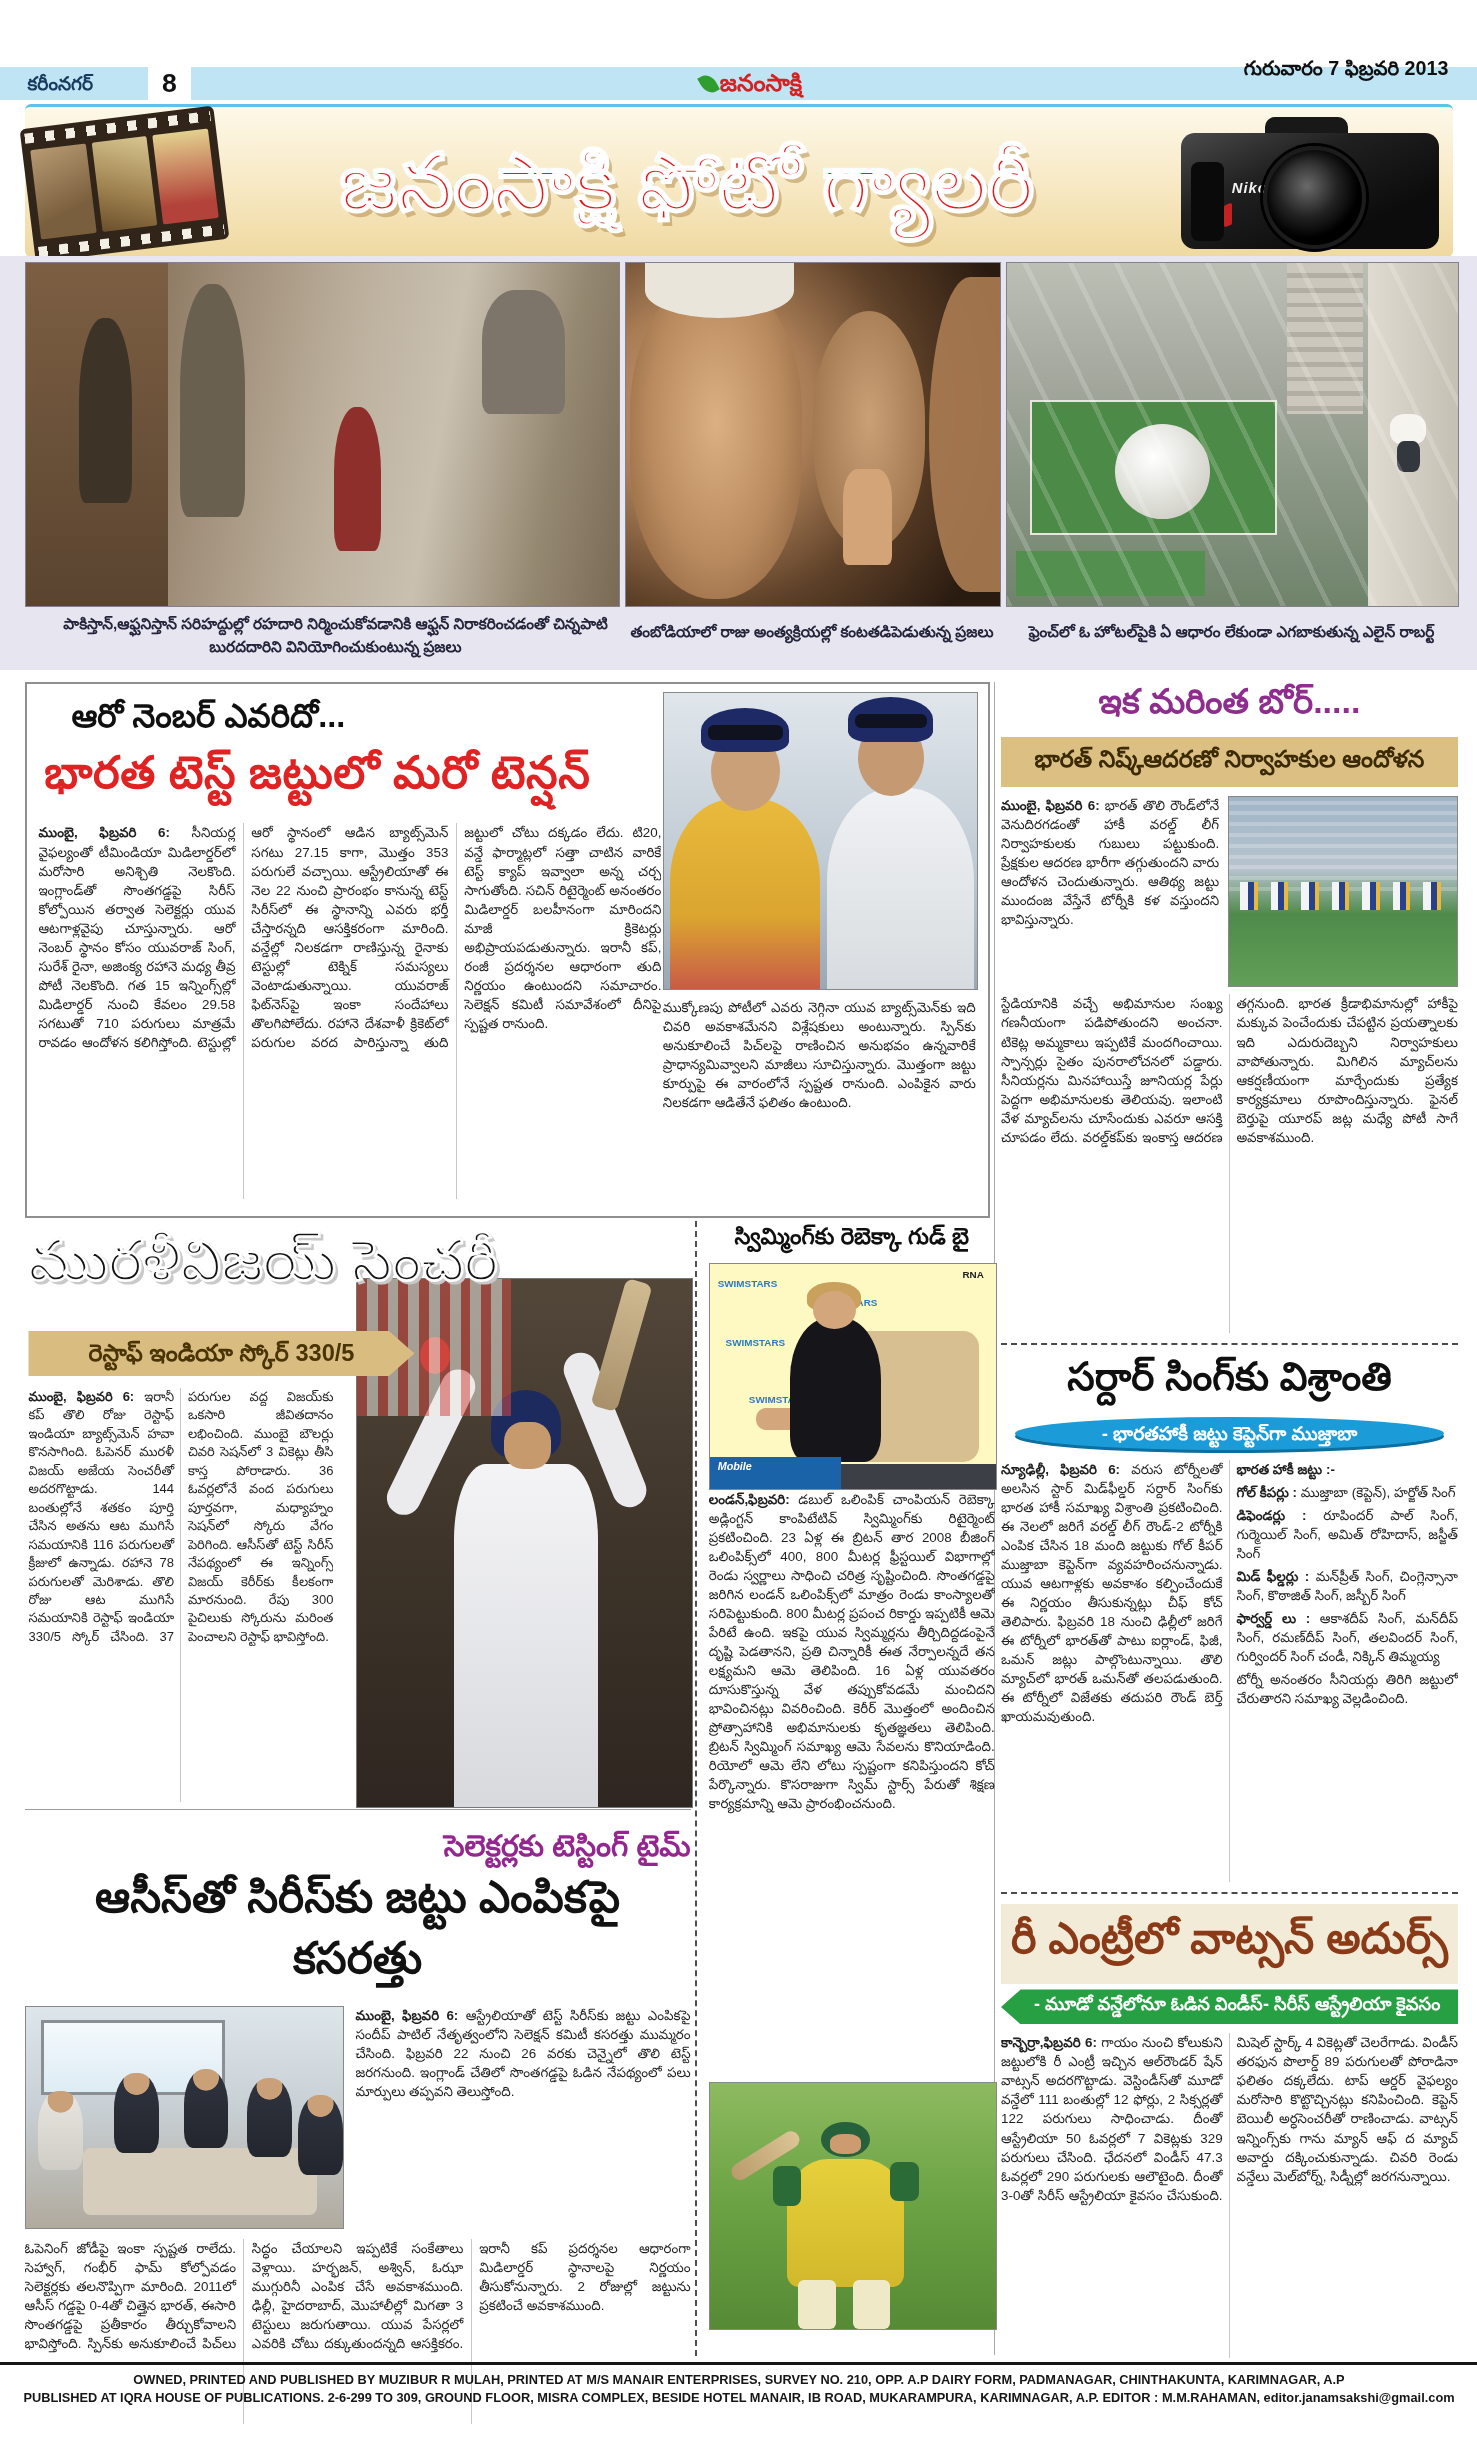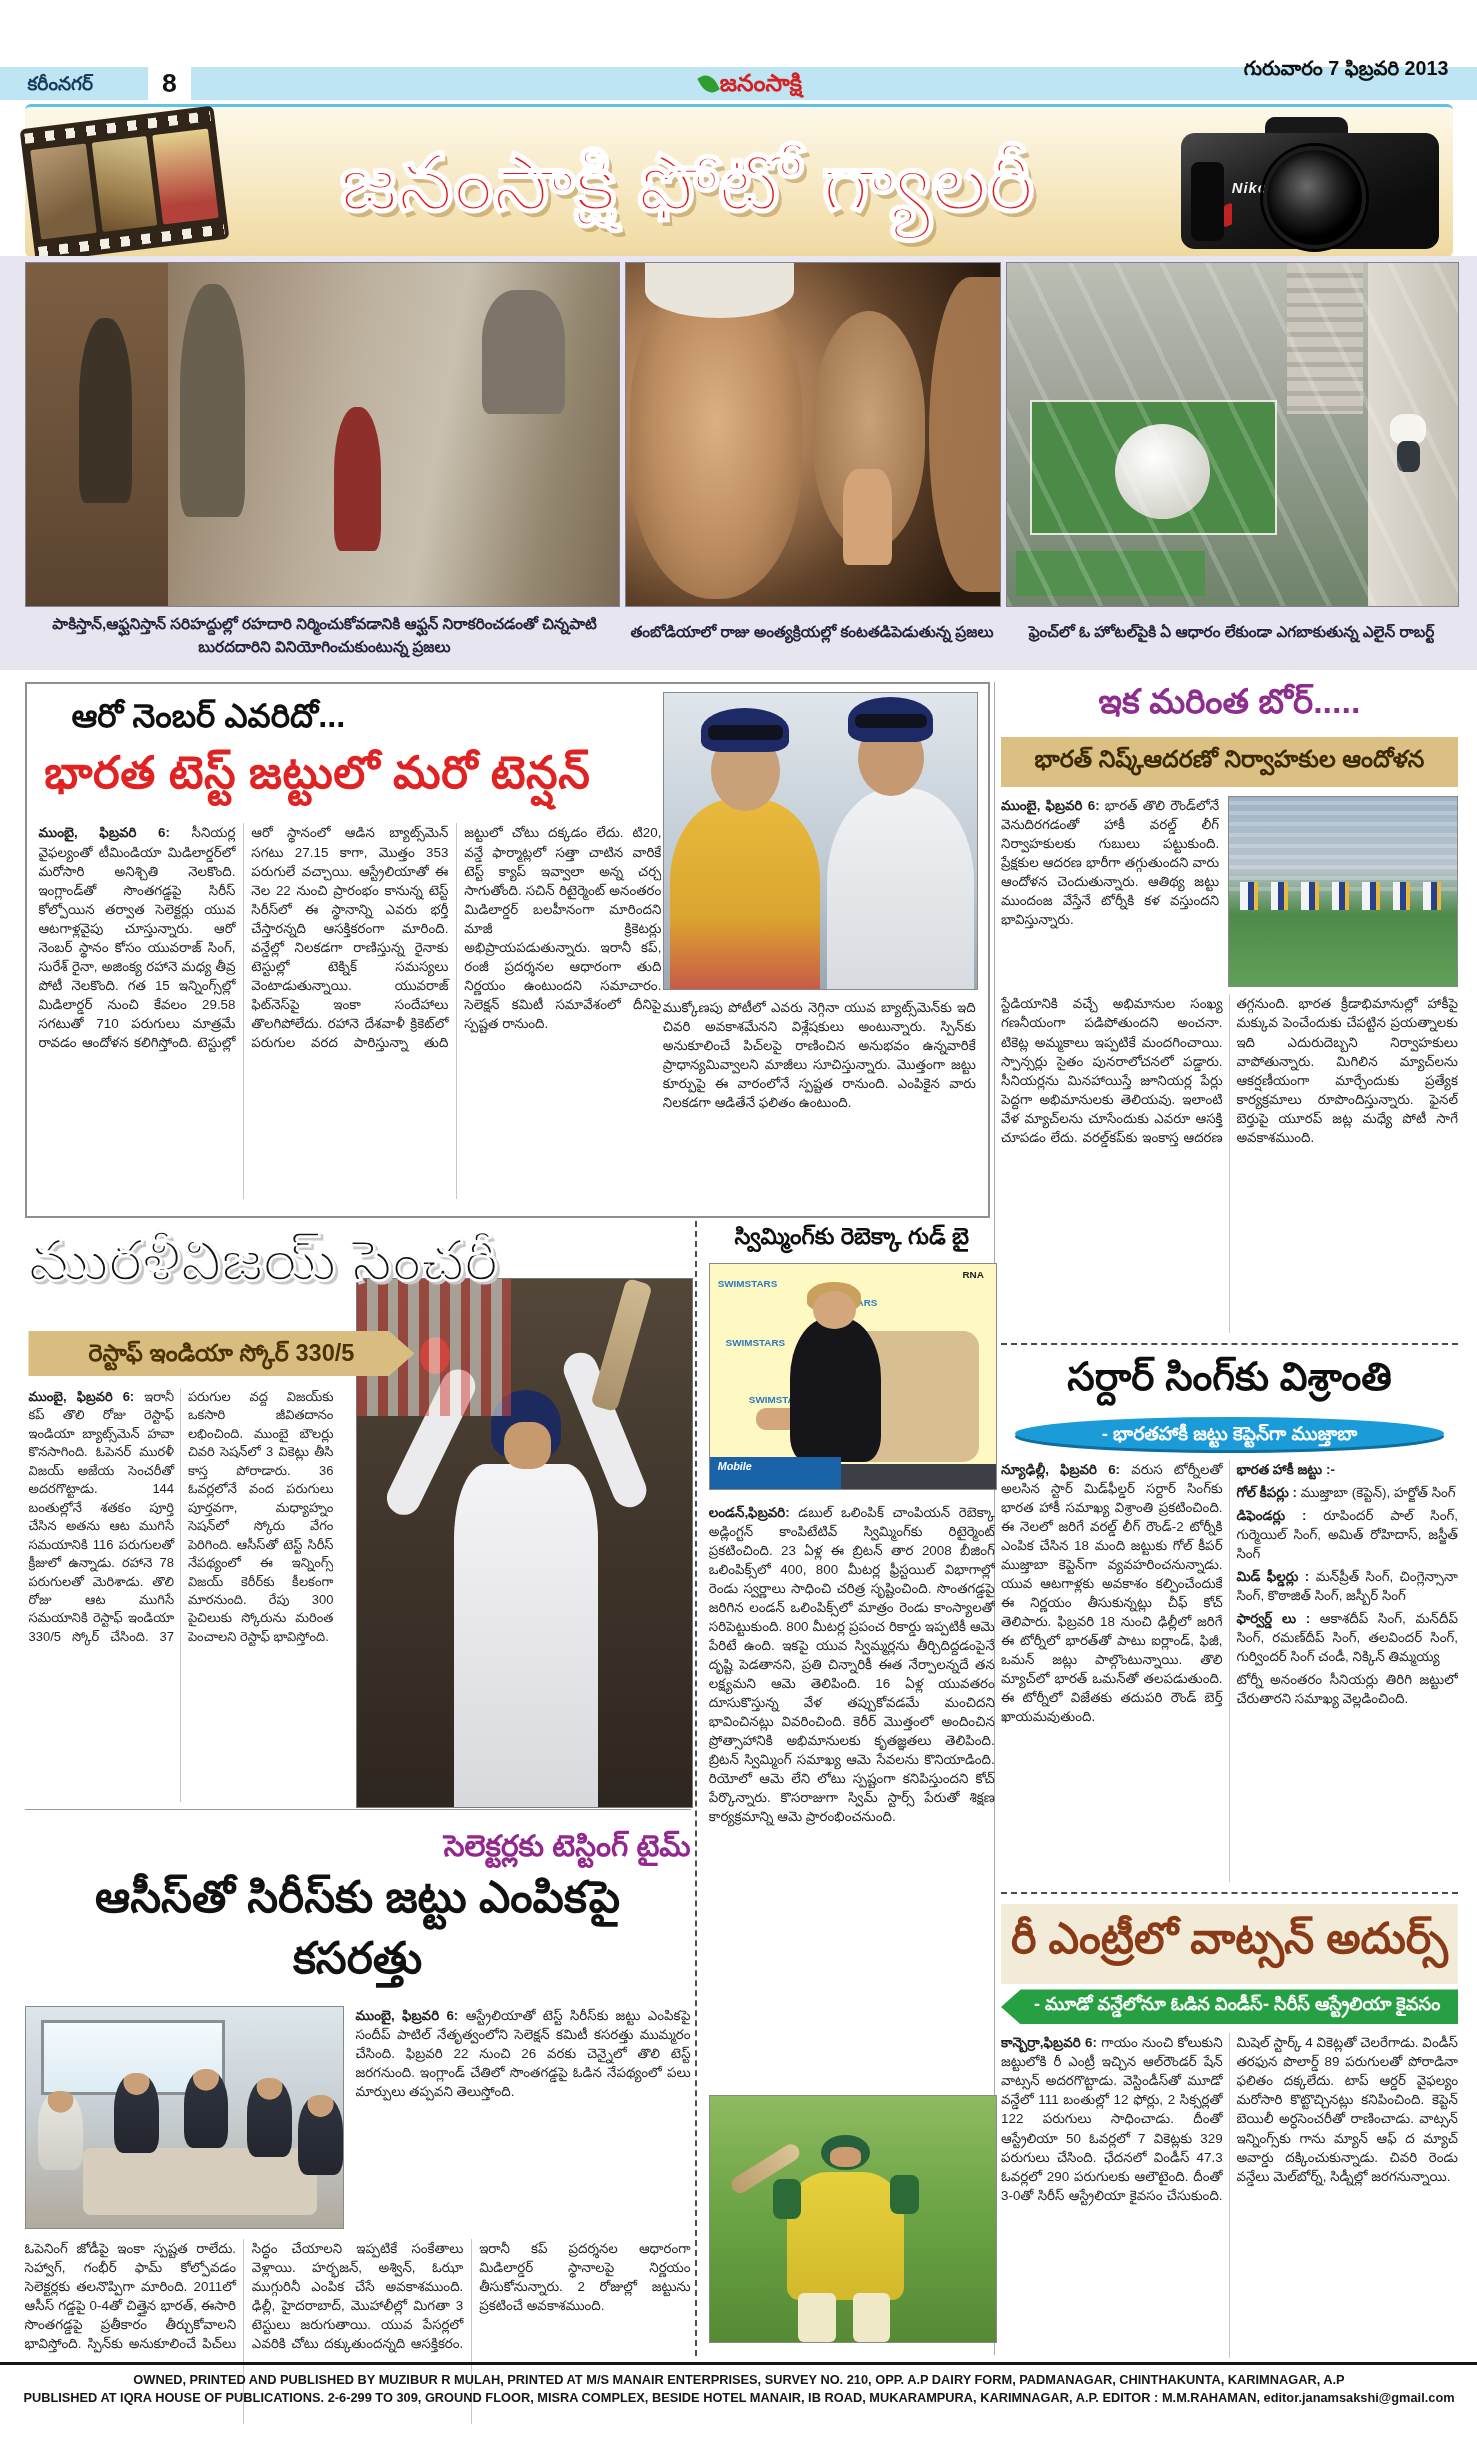--- a/index.html
+++ b/index.html
@@ -74,21 +74,21 @@
   .p3-field{position:absolute;left:5%;top:40%;width:54%;height:38%;background:#4c8a47;border:2px solid #e6e6dc;}
   .p3-dome{position:absolute;left:24%;top:47%;width:95px;height:95px;border-radius:50%;
     background:radial-gradient(circle at 40% 35%,#ffffff,#cfcfc6 80%);}
   .p3-field2{position:absolute;left:2%;top:84%;width:42%;height:13%;background:#539050;}
   .p3-bldg{position:absolute;left:62%;top:0;width:17%;height:44%;
     background:repeating-linear-gradient(180deg,#cbc7bc 0 9.9px,#b2aea3 9.9px 14.8px);}
   .p3-tower{position:absolute;left:80%;top:0;width:20%;height:100%;background:linear-gradient(90deg,#e0dbd1,#c5c0b4);}
   .p3-climber-body{position:absolute;left:85%;top:44%;width:8%;height:9%;background:#f6f4ee;border-radius:40%;}
   .p3-climber-legs{position:absolute;left:86.5%;top:52%;width:5%;height:9%;background:#33383f;border-radius:30%;}
   .caption{position:absolute;font-size:15.3px;font-weight:bold;color:#24243a;text-align:center;line-height:1.5;}
-  #cap1{left:28px;top:613px;width:593px;}
+  #cap1{left:39px;top:613px;width:593px;}
   #cap2{left:625px;top:621px;width:374px;}
   #cap3{left:1006px;top:621px;width:451px;}
 
   
   .btxt{font-size:13.4px;line-height:1.42;text-align:justify;color:#1f1f1f;}
   .dl{font-weight:bold;}
   .cols2{column-count:2;column-gap:13.8px;column-rule:1px solid #c7c7c7;}
   .cols3{column-count:3;column-gap:15.8px;column-rule:1px solid #c7c7c7;}
   .dashed{border-top:2px dashed #4a4a4a;margin:9.9px 0;}
 
@@ -169,21 +169,21 @@
   .rebecca-photo::after{content:"";position:absolute;left:0;bottom:0;width:100%;height:11%;background:#3c3f45;}
   .sw{position:absolute;font-size:9.9px;color:#2e79c0;font-weight:bold;}
   .rna{position:absolute;right:12px;top:4.9px;font-size:9.9px;color:#222;font-weight:bold;}
   .rb-chair{position:absolute;left:36%;top:30%;width:58%;height:58%;background:#d8bf92;border-radius:15.8px;}
   .rb-fig{position:absolute;left:28%;top:24%;width:32%;height:64%;background:#15151a;border-radius:42% 42% 18% 18%;}
   .rb-head{position:absolute;left:36%;top:12%;width:15%;height:17%;background:#d4a67c;border-radius:50%;}
   .rb-hair{position:absolute;left:34%;top:8%;width:19%;height:13%;background:#c9a15c;border-radius:50% 50% 30% 30%;}
   .rb-legs{position:absolute;left:16%;top:64%;width:18%;height:10%;background:#d4a67c;border-radius:9.9px;}
   .rb-strip{position:absolute;left:0;bottom:0;width:46%;height:14%;background:#1a63a8;color:#fff;
     font-style:italic;font-size:10.8px;font-weight:bold;padding:3px 0 0 7.9px;box-sizing:border-box;z-index:2;}
-  .rebecca-body{margin-top:13px;height:583px;overflow:hidden;}
+  .rebecca-body{margin-top:0;height:583px;overflow:hidden;}
   .watson-photo{position:relative;margin-top:8.9px;width:100%;height:246px;border:1px solid #888;overflow:hidden;
     background:linear-gradient(180deg,#8eba60 0%,#6ba344 48%,#568a35 100%);}
   .wp-body{position:absolute;left:27%;top:31%;width:41%;height:52%;border-radius:35% 35% 10% 10%;
     background:linear-gradient(180deg,#e6d03b,#d2b82b);}
   .wp-sleeve-l{position:absolute;left:22%;top:34%;width:10%;height:16%;background:#2a6b38;border-radius:7.9px;}
   .wp-sleeve-r{position:absolute;left:63%;top:32%;width:10%;height:16%;background:#2a6b38;border-radius:7.9px;}
   .wp-helmet{position:absolute;left:39%;top:16%;width:17%;height:14%;background:#27613b;border-radius:50%;}
   .wp-face{position:absolute;left:42%;top:21%;width:11%;height:8%;background:#cc9c70;border-radius:40%;}
   .wp-bat{position:absolute;left:6%;top:26%;width:27%;height:7%;border-radius:9.9px;transform:rotate(-32deg);
     background:linear-gradient(90deg,#b99c6b,#dcc596);}

